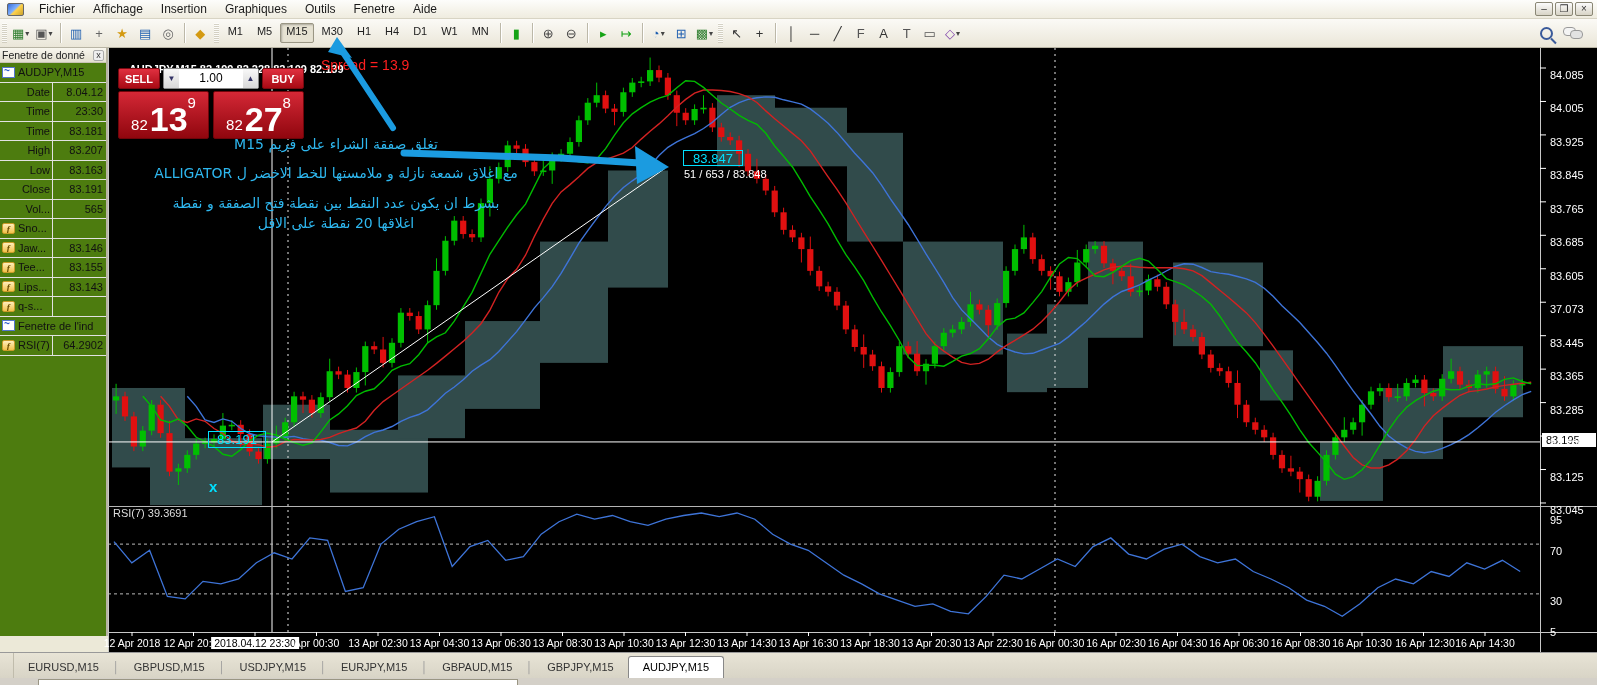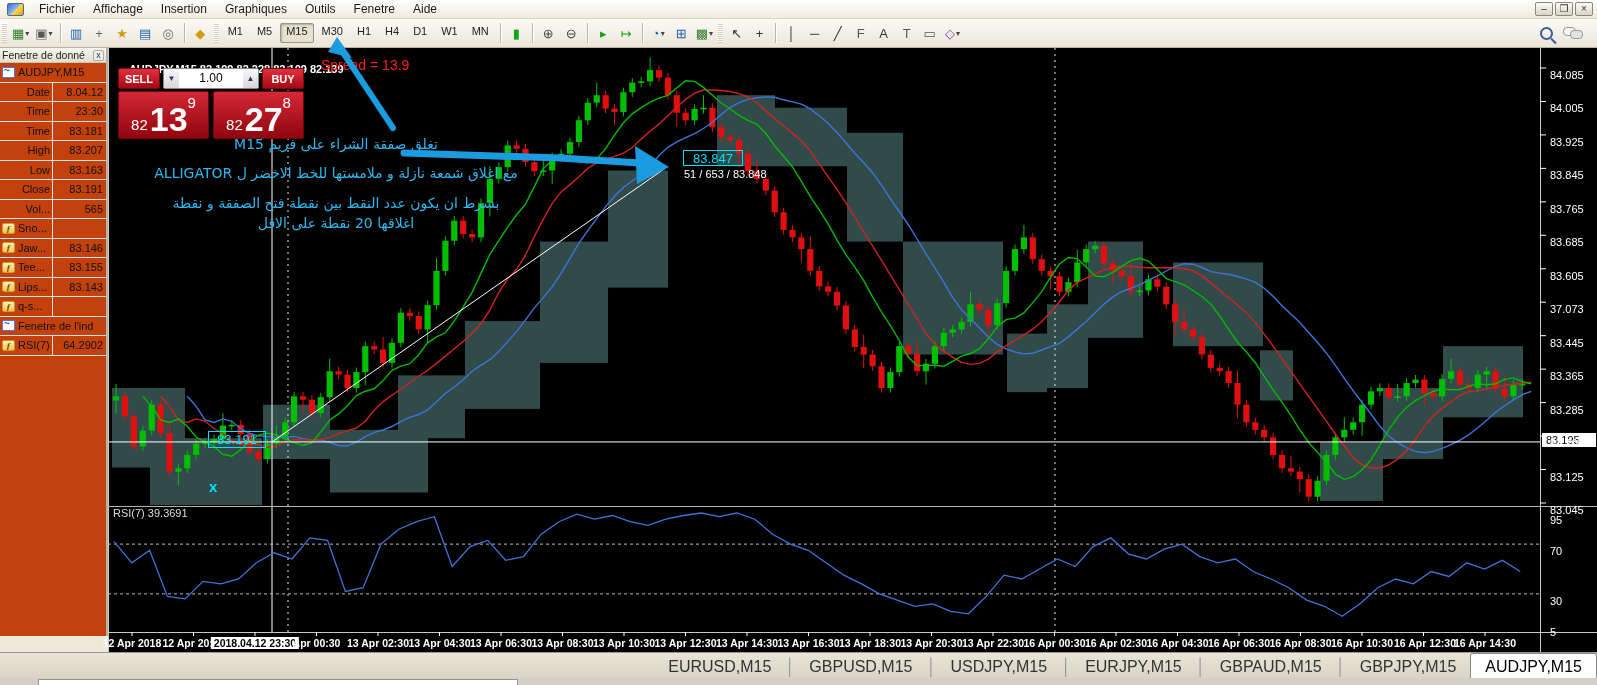--- a/index.html
+++ b/index.html
@@ -33,21 +33,21 @@
   #tb-right { margin-left:auto; display:flex; align-items:center; gap:10px; padding-right:14px; }
   #search-icon { width:13px; height:13px; border:2px solid #3a5a9a; border-radius:50%; position:relative; }
   #search-icon:after { content:""; position:absolute; width:7px; height:2px; background:#3a5a9a;
     transform:rotate(45deg); left:8px; top:11px; }
   #chat-icon { width:20px; height:13px; position:relative; }
   #chat-icon i, #chat-icon b { position:absolute; width:13px; height:9px; background:#f4f4f4;
     border:1px solid #999; border-radius:4px; }
   #chat-icon i { left:0; top:0; } #chat-icon b { left:7px; top:3px; background:#e2e2e2; }
   
   #datawin { position:absolute; left:0; top:48px; width:108px; height:588px;
-    background:#c2410c; border-right:2px solid #b8b4a4; font-size:11px; }
+    background:#4d7c0f; border-right:2px solid #b8b4a4; font-size:11px; }
   #dw-header { height:15px; background:linear-gradient(#f8f6ee,#e4e0d0); border-bottom:1px solid #c8c4b4;
     display:flex; align-items:center; padding:0 2px; font-size:10.5px; color:#222; }
   #dw-close { margin-left:auto; font-size:9px; color:#333; border:1px solid #aaa; background:#eee;
     width:11px; height:11px; line-height:9px; text-align:center; border-radius:2px; }
   .dw-row { display:flex; align-items:center; height:19.5px; border-bottom:1px solid #e2e2e2; }
   .dw-l { width:52px; display:flex; align-items:center; padding:0 2px; color:#111; }
   .dw-l.right { justify-content:flex-end; }
   .dw-v { flex:1; text-align:right; padding-right:3px; border-left:1px solid #e2e2e2;
     align-self:stretch; display:flex; align-items:center; justify-content:flex-end; color:#111; }
   .fxicon { width:13px; height:11px; margin-right:3px; flex:none;
@@ -67,21 +67,21 @@
   #arabic { position:absolute; left:150px; top:136px; width:372px; text-align:center;
     direction:rtl; font-family:"DejaVu Sans",sans-serif; font-size:14px; color:#2eb8f0; }
   #arabic div { position:absolute; width:100%; white-space:nowrap; }
   .cyanbox { position:absolute; border:1px solid #00e0ff; color:#00e0ff; font-size:13px;
     text-align:center; line-height:15px; }
   #xh-label { left:684px; top:168px; font-size:11px; }
   #x-marker { position:absolute; left:209px; top:478px; color:#00e0ff; font-weight:bold; font-size:15px; }
   #rsi-label { left:113px; top:507px; font-size:11px; color:#dcdcdc; }
   .pricelab { position:absolute; color:#fff; font-size:11px;margin-top:7px; }
   .timelab { position:absolute; color:#fff; font-size:10.5px; transform:translateX(-50%);
-    white-space:nowrap;font-weight:bold; }
+    white-space:nowrap; }
   .timelab.hl, #curprice { background:#fff; color:#000; padding:0 3px; }
   #curprice { position:absolute; left:1542px; top:433px; width:54px; font-size:11px;
     text-align:left; padding:1px 0 1px 4px; }
   
   #oneclick { position:absolute; left:118px; top:68px; width:186px; }
   #oc-row1 { display:flex; height:21px; gap:3px; }
   .oc-btn { flex:none; width:42px; background:linear-gradient(#e03040,#a80a14); color:#fff;
     font-size:11px; font-weight:bold; text-align:center; line-height:20px; border:1px solid #7a0810;
     border-radius:2px; }
   #oc-vol { flex:1; display:flex; border:1px solid #888; background:#fff; border-radius:2px; }
@@ -93,21 +93,21 @@
     border-radius:2px; color:#fff; display:flex; align-items:flex-end; justify-content:center;
     padding-bottom:4px; }
   .oc-sm { font-size:15px; margin-right:2px; line-height:18px; }
   .oc-big { font-size:34px; font-weight:bold; line-height:30px; }
   .oc-sup { font-size:15px; align-self:flex-start; margin-top:2px; }
   
   #overlay { position:absolute; left:0; top:0; z-index:50; pointer-events:none; }
   
   #tabbar { position:absolute; left:0; top:652px; width:1597px; height:26px;
     background:linear-gradient(#e8e4d6,#d8d4c6); border-top:1px solid #999;
-    display:flex; align-items:flex-end; font-size:16px; color:#333;flex-direction:column; }
+    display:flex; align-items:flex-end; font-size:11px; color:#333; }
   #tab-gutter { width:14px; height:100%; border-right:1px solid #c0bcac; }
   .tab { padding:4px 14px 5px; cursor:default; white-space:nowrap; }
   .tab.active { background:#fff; border:1px solid #888; border-bottom:none;
     border-radius:3px 3px 0 0; color:#000; }
   .tabsep { color:#999; padding:4px 0 5px; }
   #botstrip { position:absolute; left:0; top:678px; width:1597px; height:7px; background:#d4d0c8; }
   #botstrip .sunken { position:absolute; left:38px; top:1px; width:480px; height:6px;
     background:#fff; border:1px solid #9a9684; border-bottom:none; }
 </style>
 </head>

